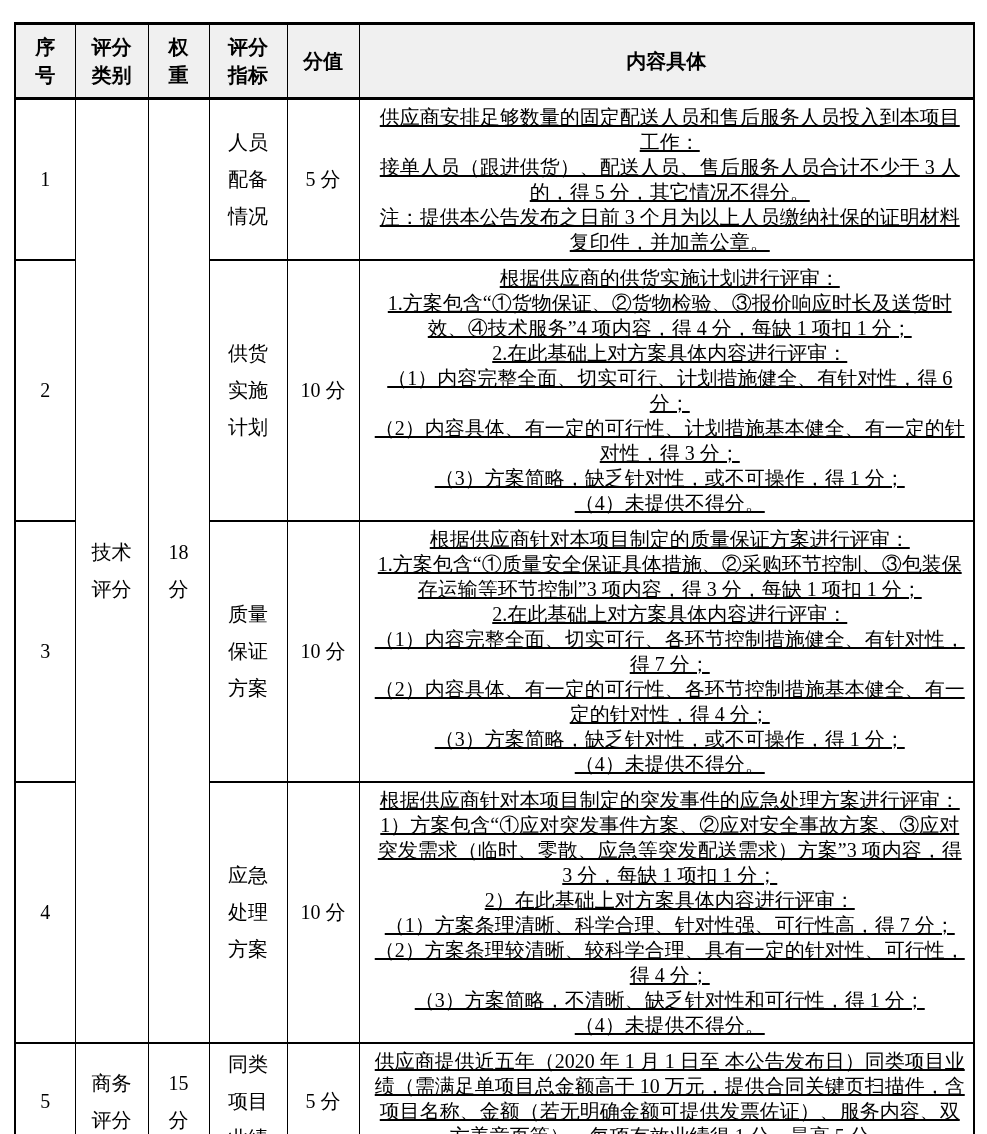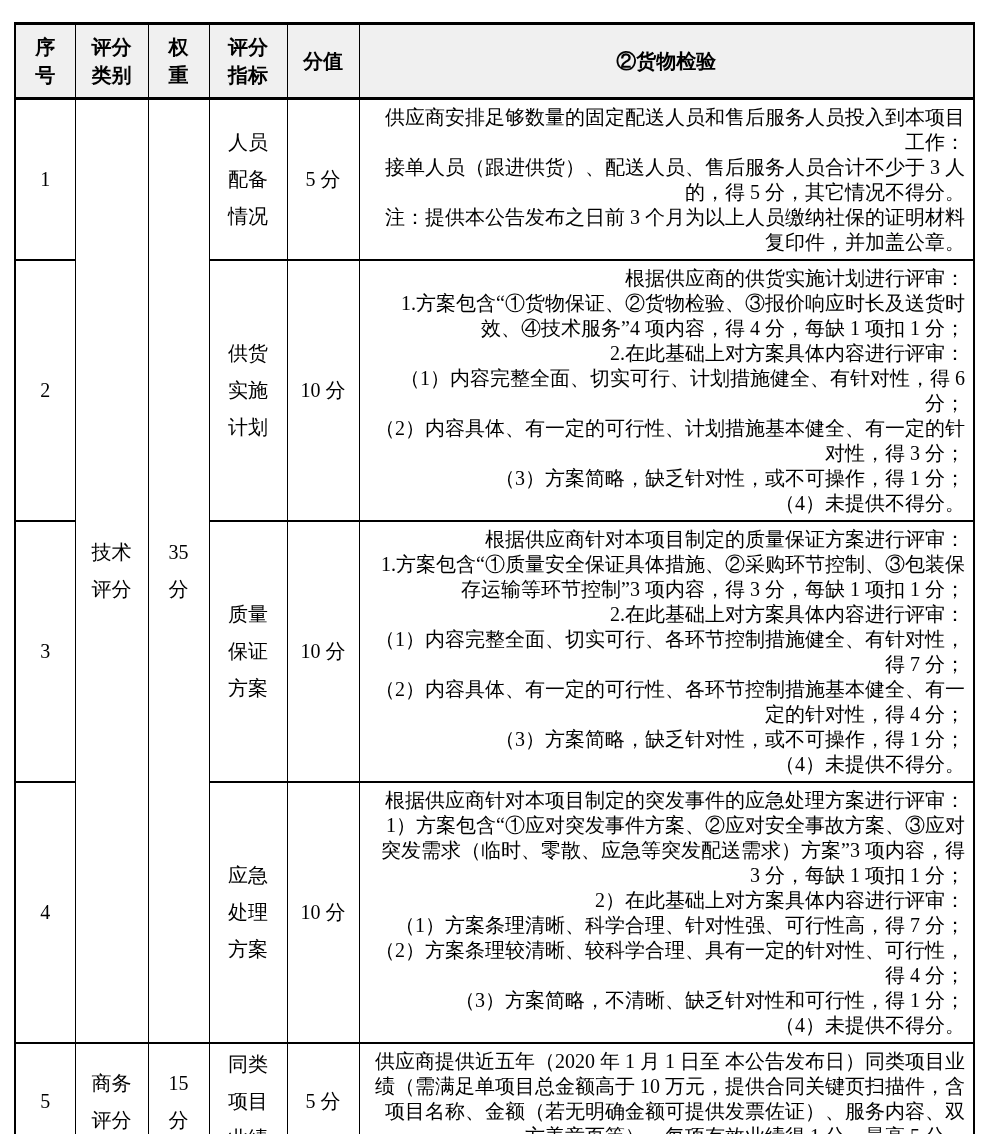--- a/index.html
+++ b/index.html
@@ -39,24 +39,25 @@
     padding: 2px 3px;
     overflow: hidden;
   }
   .score-table th {
     background: #f0f0f0;
     font-weight: bold;
     border-bottom: 3px solid #000;
     line-height: 28px;
   }
   .score-table td.rules {
-    text-align: right;
+    text-align: center;
     vertical-align: top;
     padding: 5px 8px 4px 15px;
     line-height: 25px;
+    text-decoration: underline;
   }
   tr.r-header { height: 75px; }
   tr.r1 { height: 161px; }
   tr.r2 { height: 234px; }
   tr.r3 { height: 260px; }
   tr.r4 { height: 260px; }
   tr.r5 { height: 114px; }
 </style>
 </head>
 <body>
@@ -75,29 +76,29 @@
       <tr class="r-header">
         <th>序
 号</th>
         <th>评分
 类别</th>
         <th>权
 重</th>
         <th>评分
 指标</th>
         <th>分值</th>
-        <th>②货物检验</th>
+        <th>内容具体</th>
       </tr>
     </thead>
     <tbody>
       <tr class="r1">
         <td>1</td>
         <td rowspan="4">技术
 评分</td>
-        <td rowspan="4">35
+        <td rowspan="4">18
 分</td>
         <td>人员
 配备
 情况</td>
         <td>5 分</td>
         <td class="rules">供应商安排足够数量的固定配送人员和售后服务人员投入到本项目工作：
 接单人员（跟进供货）、配送人员、售后服务人员合计不少于 3 人的，得 5 分，其它情况不得分。
 注：提供本公告发布之日前 3 个月为以上人员缴纳社保的证明材料复印件，并加盖公章。</td>
       </tr>
       <tr class="r2">

